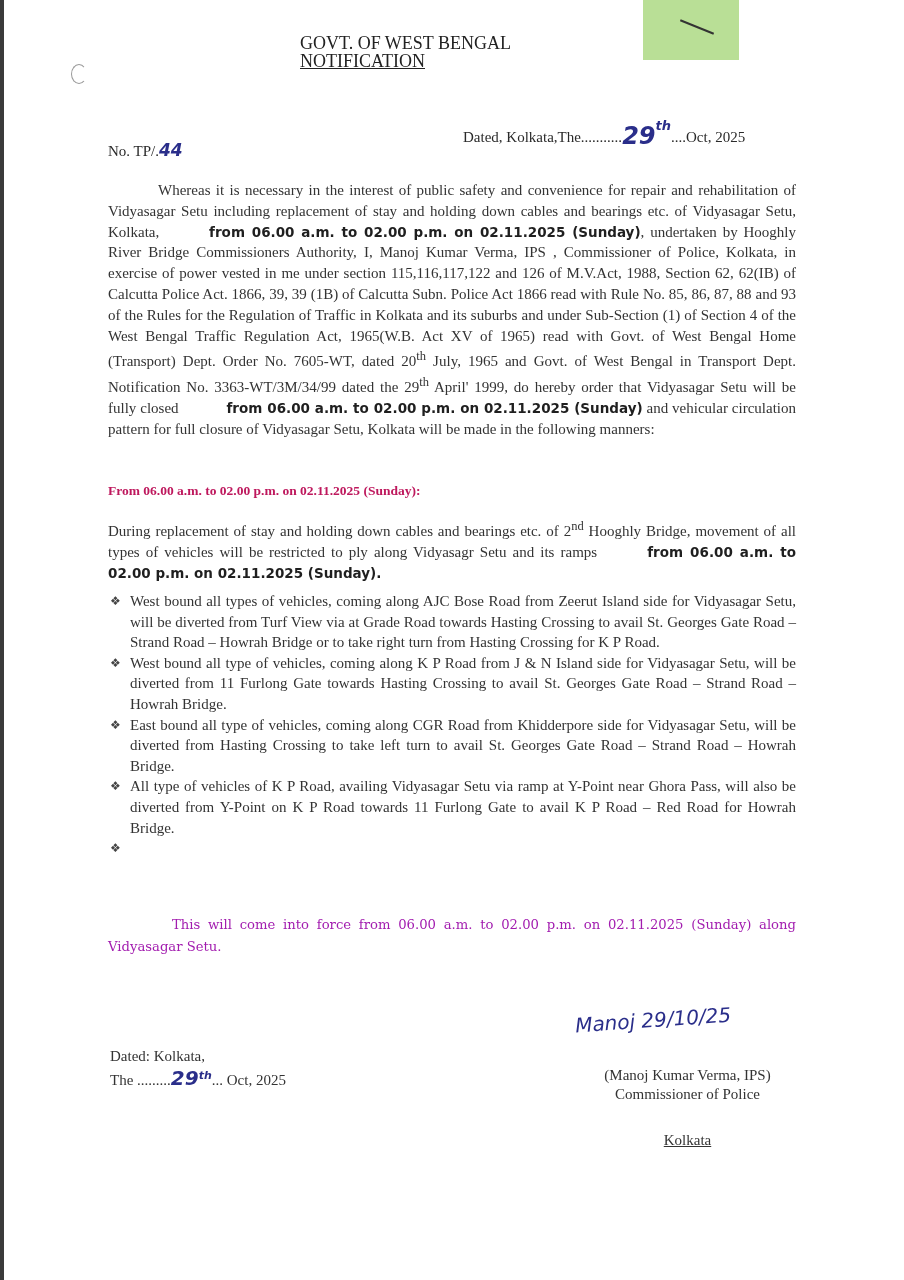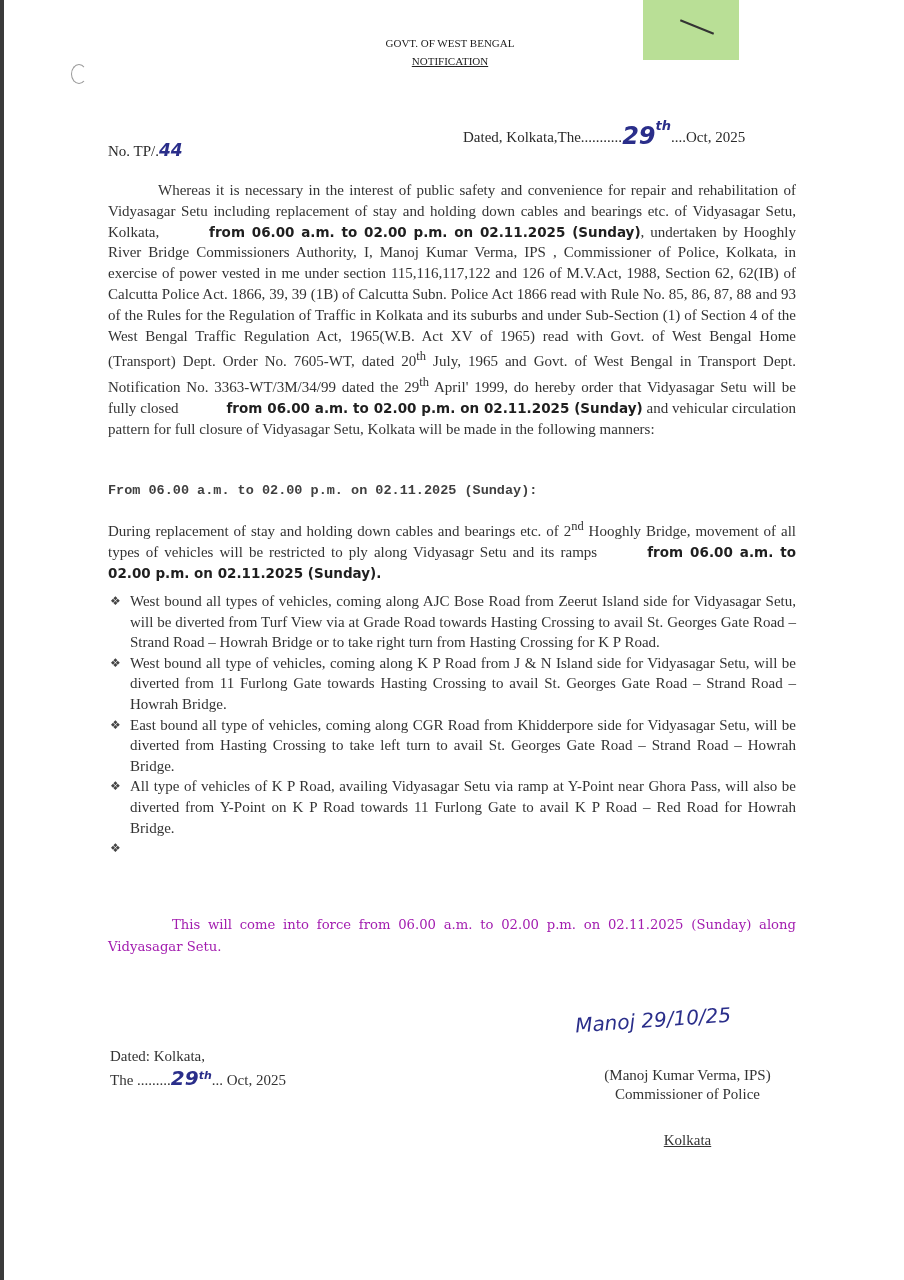--- a/index.html
+++ b/index.html
@@ -16,22 +16,22 @@
     transform: rotate(22deg);
   }
   .edge-left {
     position: absolute; left: 0; top: 0; width: 4px; height: 1280px; background: #3a3a3a;
   }
   .hole-mark {
     position: absolute; left: 71px; top: 64px; width: 14px; height: 18px;
     border: 1.5px solid #999; border-right-color: transparent; border-radius: 50%;
   }
   .header {
-    position: absolute; left: 300px; top: 34px; width: 300px; text-align: center;
-    font-family: "Liberation Serif", serif; font-size: 11px; line-height: 18px; color: #222;
+    position: absolute; left: 300px; top: 34px; width: 300px; text-align: left;
+    font-family: "Liberation Serif", serif; font-size: 18px; line-height: 18px; color: #222;
   }
   .header .u { text-decoration: underline; }
   .no-line {
     position: absolute; left: 108px; top: 140px; font-family: "Liberation Serif", serif; font-size: 15px;
   }
   .hand {
     color: #2a2e8a; font-family: "DejaVu Sans", sans-serif; font-style: italic; font-weight: bold;
   }
   .no-line .hand { font-size: 17px; }
   .dated-top {
@@ -40,22 +40,22 @@
   .dated-top .hand { font-size: 24px; position: relative; top: 2px; }
   .dated-top sup.hand { font-size: 13px; top: -6px; }
   .body-text {
     position: absolute; left: 108px; width: 688px;
     font-family: "Liberation Serif", serif; font-size: 15px; line-height: 20.8px;
     text-align: justify; color: #333;
   }
   .body-text b { font-family: "DejaVu Sans", sans-serif; font-size: 13.5px; color: #1f1f1f; padding-left: 44px; }
   .p1 { top: 180px; text-indent: 50px; }
   .heading2 {
-    position: absolute; left: 108px; top: 483px; font-family: Liberation Mono, monospace; font-weight: bold;
-    font-size: 13.5px; color: #404040;
+    position: absolute; left: 108px; top: 483px; font-family: Liberation Serif, serif; font-weight: bold;
+    font-size: 13.5px; color: #be185d;
   }
   .p2 { top: 516px; }
   .bullets { position: absolute; left: 108px; top: 591px; width: 688px; margin: 0; padding: 0; list-style: none; }
   .bullets li {
     position: relative; padding-left: 22px; font-family: "Liberation Serif", serif; font-size: 15px;
     line-height: 20.6px; text-align: justify; color: #333; margin-bottom: 0;
   }
   .bullets li .bullet-icon {
     position: absolute; left: 2px; top: 0; font-size: 12px; color: #444;
   }

